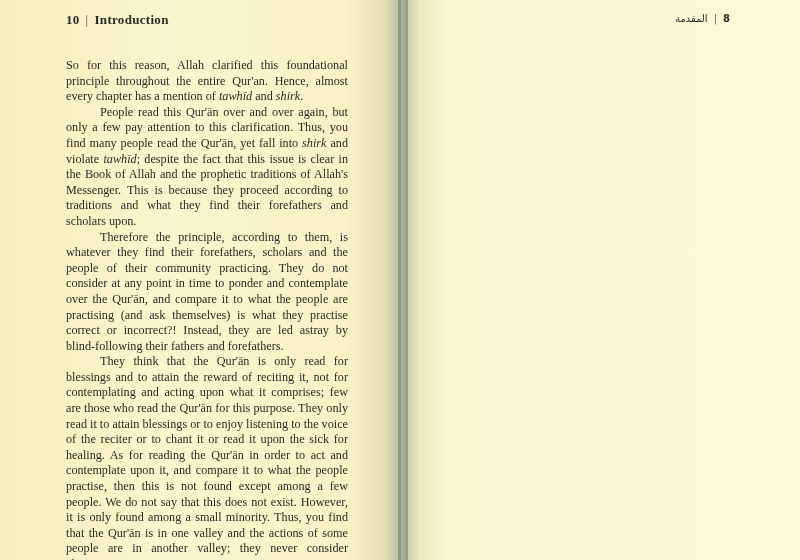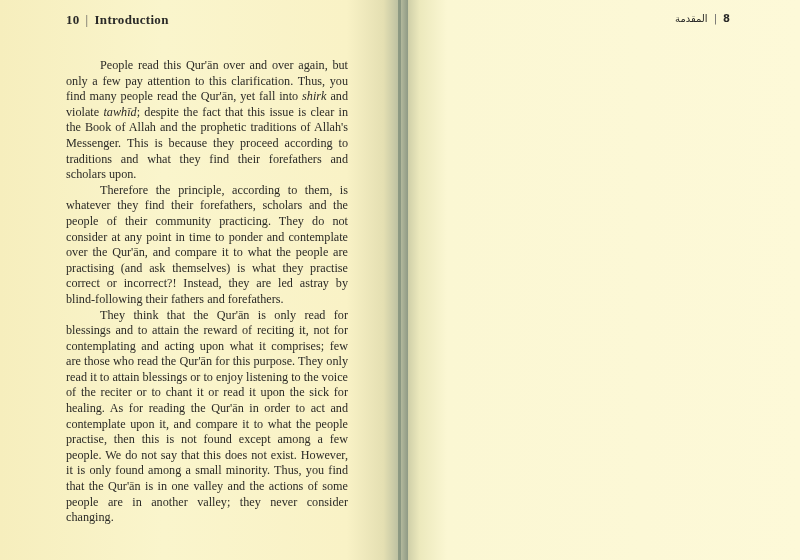--- a/index.html
+++ b/index.html
@@ -52,20 +52,21 @@
 </style>
 </head>
 <body>
 
 <div class="spread">
   <div class="page page-left">
     <div class="running-head-left">
       <span>10</span><span class="sep">|</span><span>Introduction</span>
     </div>
     <div class="left-body" id="left-body">
+        <p class=""><span>So for this reason, Allah clarified this foundational principle throughout the entire Qur'an. Hence, almost every chapter has a mention of </span><em>tawhīd</em><span> and </span><em>shirk</em><span>.</span></p>
         <p class="indent"><span>People read this Qur'ān over and over again, but only a few pay attention to this clarification. Thus, you find many people read the Qur'ān, yet fall into </span><em>shirk</em><span> and violate </span><em>tawhīd</em><span>; despite the fact that this issue is clear in the Book of Allah and the prophetic traditions of Allah's Messenger. This is because they proceed according to traditions and what they find their forefathers and scholars upon.</span></p>
         <p class="indent"><span>Therefore the principle, according to them, is whatever they find their forefathers, scholars and the people of their community practicing. They do not consider at any point in time to ponder and contemplate over the Qur'ān, and compare it to what the people are practising (and ask themselves) is what they practise correct or incorrect?! Instead, they are led astray by blind-following their fathers and forefathers.</span></p>
         <p class="indent"><span>They think that the Qur'ān is only read for blessings and to attain the reward of reciting it, not for contemplating and acting upon what it comprises; few are those who read the Qur'ān for this purpose. They only read it to attain blessings or to enjoy listening to the voice of the reciter or to chant it or read it upon the sick for healing. As for reading the Qur'ān in order to act and contemplate upon it, and compare it to what the people practise, then this is not found except among a few people. We do not say that this does not exist. However, it is only found among a small minority. Thus, you find that the Qur'ān is in one valley and the actions of some people are in another valley; they never consider changing.</span></p>
       </div>
   </div>
   <div class="page page-right">
     <div class="running-head-right">
       <span class="num">8</span>
       <span class="sep">|</span>
       <span>المقدمة</span>

